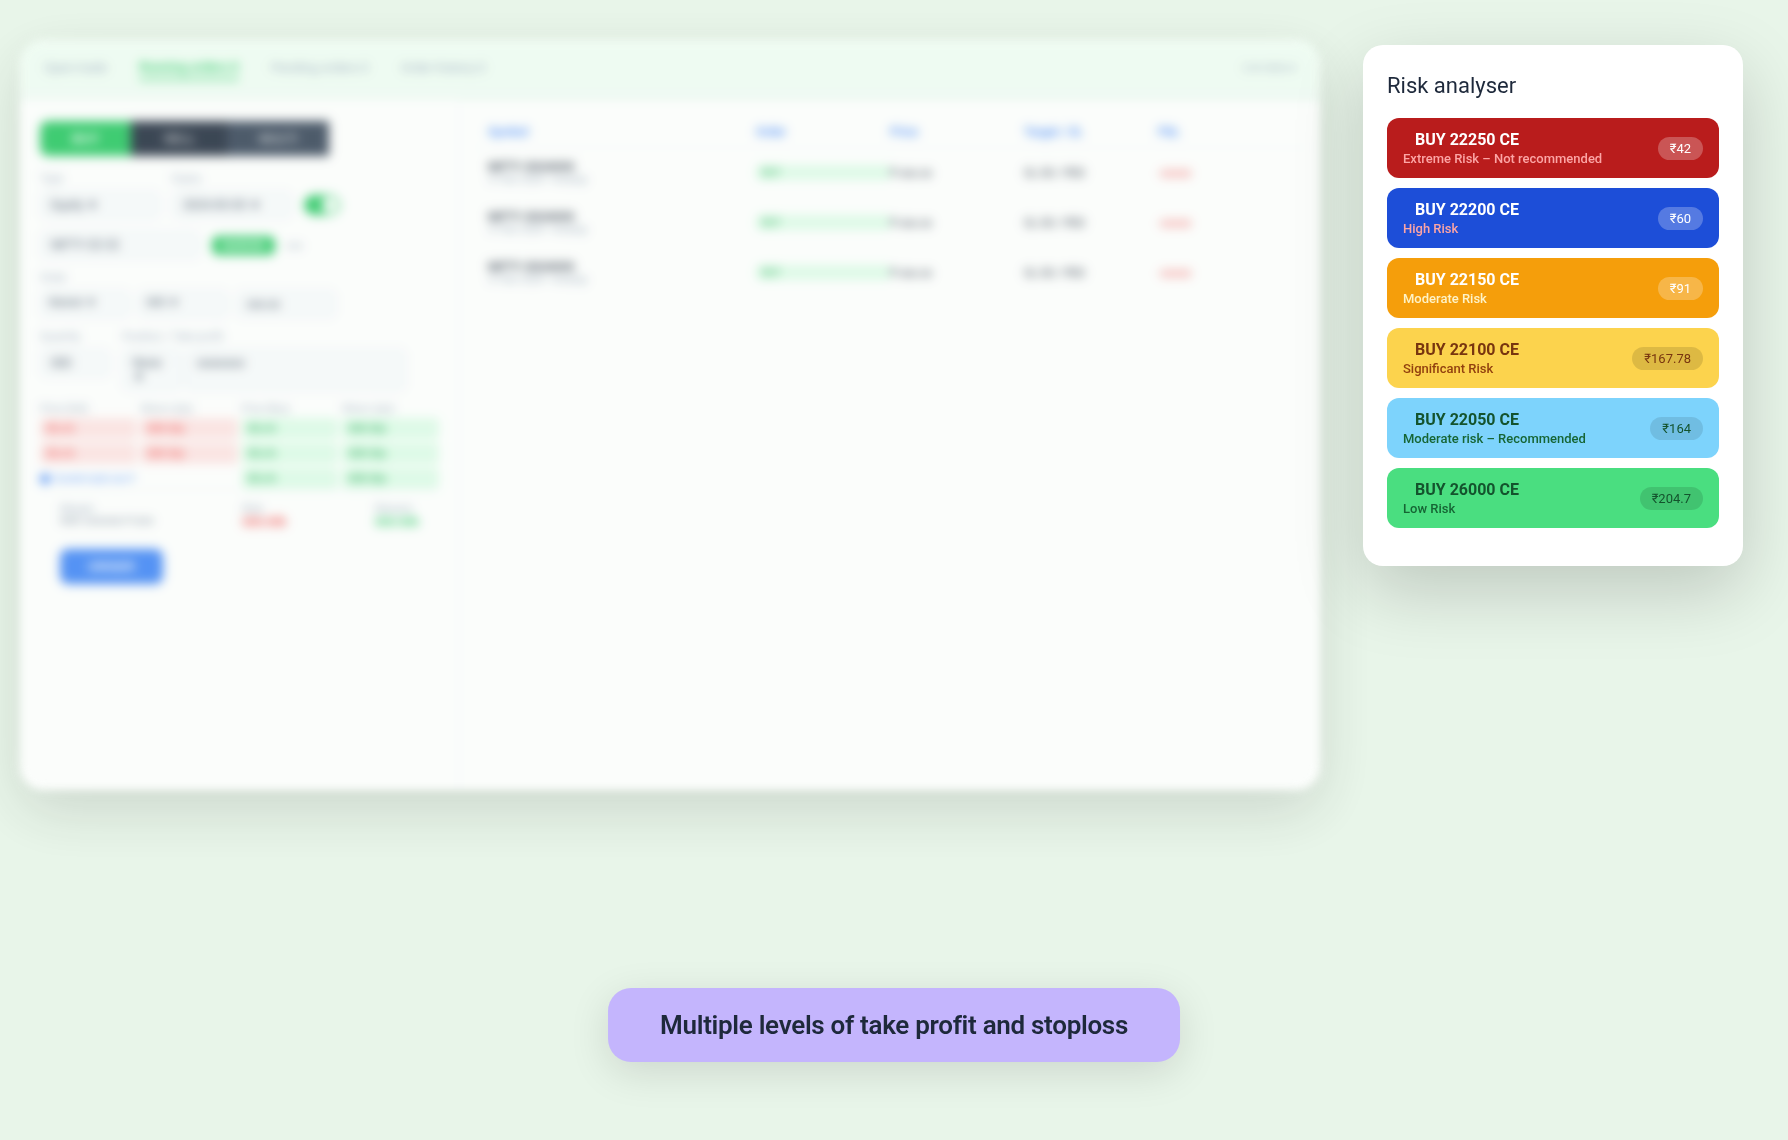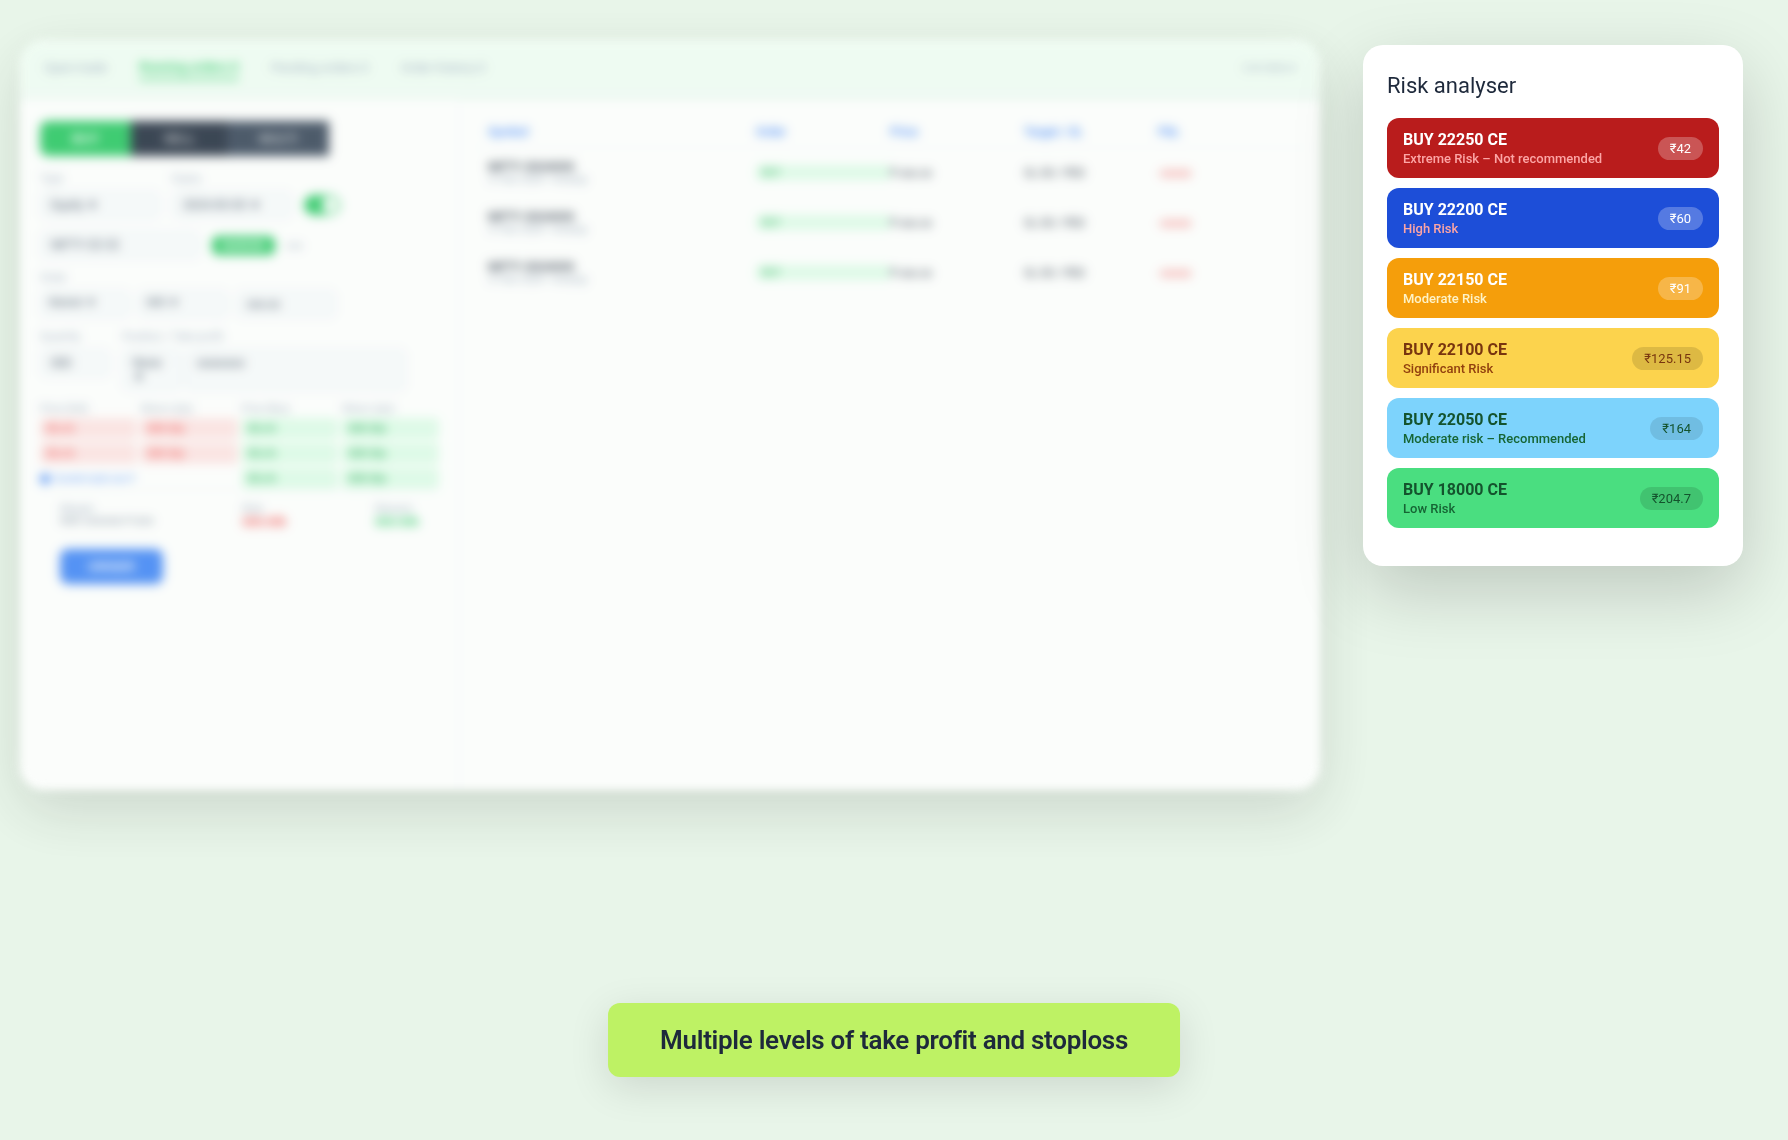--- a/index.html
+++ b/index.html
@@ -225,20 +225,21 @@
     .risk-item-left {
       display: flex;
       flex-direction: column;
     }
 
     .risk-item-title {
       font-size: 16px;
       font-weight: 700;
       color: #fff;
       margin-bottom: 2px;
+      margin-left: 12px;
     }
 
     .risk-item-sub {
       font-size: 13px;
       font-weight: 500;
     }
 
     .risk-badge {
       background: rgba(255,255,255,0.25);
       color: #fff;
@@ -273,25 +274,25 @@
     .risk-low .risk-item-title { color: #14532d; }
     .risk-low .risk-item-sub { color: #166534; }
     .risk-low .risk-badge { background: rgba(0,0,0,0.12); color: #14532d; }
 
     .risk-verylow { background: #16a34a; }
     .risk-verylow .risk-item-sub { color: #bbf7d0; }
 
     
     .caption-card {
       position: absolute;
-      bottom: 63px;
+      bottom: 78px;
       left: 50%;
       transform: translateX(-50%);
-      background: #bef264;
-      border-radius: 12px;
+      background: #c4b5fd;
+      border-radius: 23px;
       box-shadow: 0 10px 40px rgba(0,0,0,0.12);
       padding: 22px 52px;
       z-index: 10;
       white-space: nowrap;
     }
 
     .caption-text {
       font-size: 26px;
       font-weight: 600;
       color: #1e293b;
@@ -556,34 +557,34 @@
         <span class="risk-item-sub">Moderate Risk</span>
       </div>
       <span class="risk-badge">₹91</span>
     </div>
 
     <div class="risk-item risk-significant">
       <div class="risk-item-left">
         <span class="risk-item-title">BUY 22100 CE</span>
         <span class="risk-item-sub">Significant Risk</span>
       </div>
-      <span class="risk-badge">₹125.15</span>
+      <span class="risk-badge">₹167.78</span>
     </div>
 
     <div class="risk-item risk-moderate">
       <div class="risk-item-left">
         <span class="risk-item-title">BUY 22050 CE</span>
         <span class="risk-item-sub">Moderate risk – Recommended</span>
       </div>
       <span class="risk-badge">₹164</span>
     </div>
 
     <div class="risk-item risk-low">
       <div class="risk-item-left">
-        <span class="risk-item-title">BUY 18000 CE</span>
+        <span class="risk-item-title">BUY 26000 CE</span>
         <span class="risk-item-sub">Low Risk</span>
       </div>
       <span class="risk-badge">₹204.7</span>
     </div>
 
   </div>
 
   <div class="caption-card">
     <span class="caption-text">Multiple levels of take profit and stoploss</span>
   </div>

